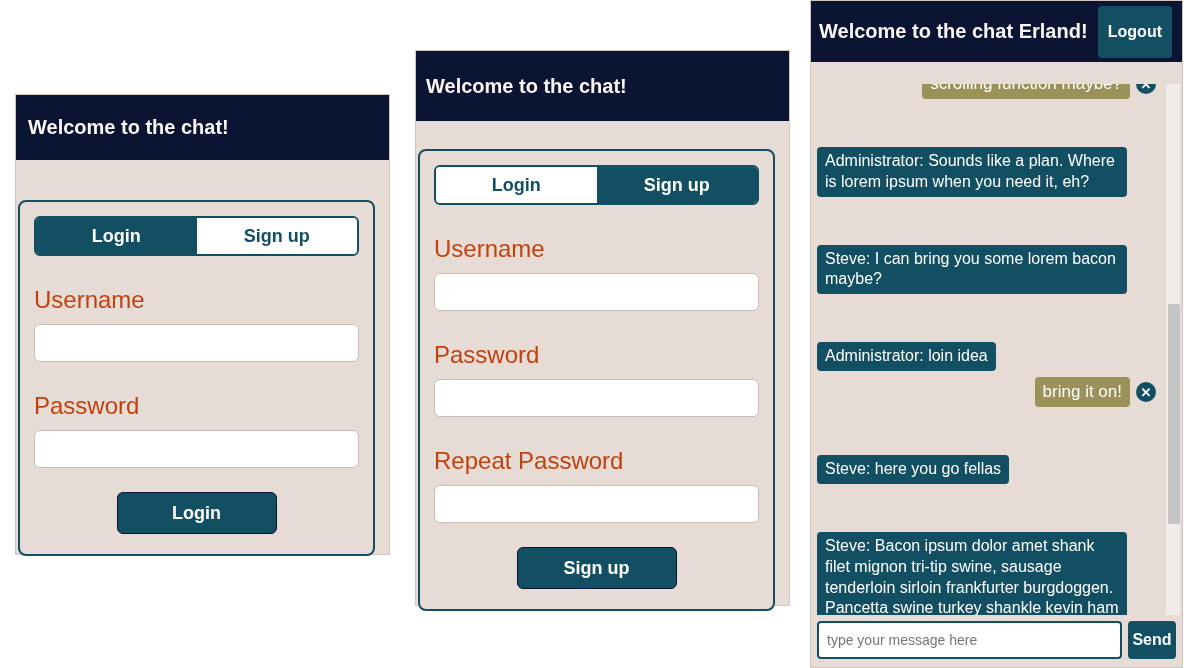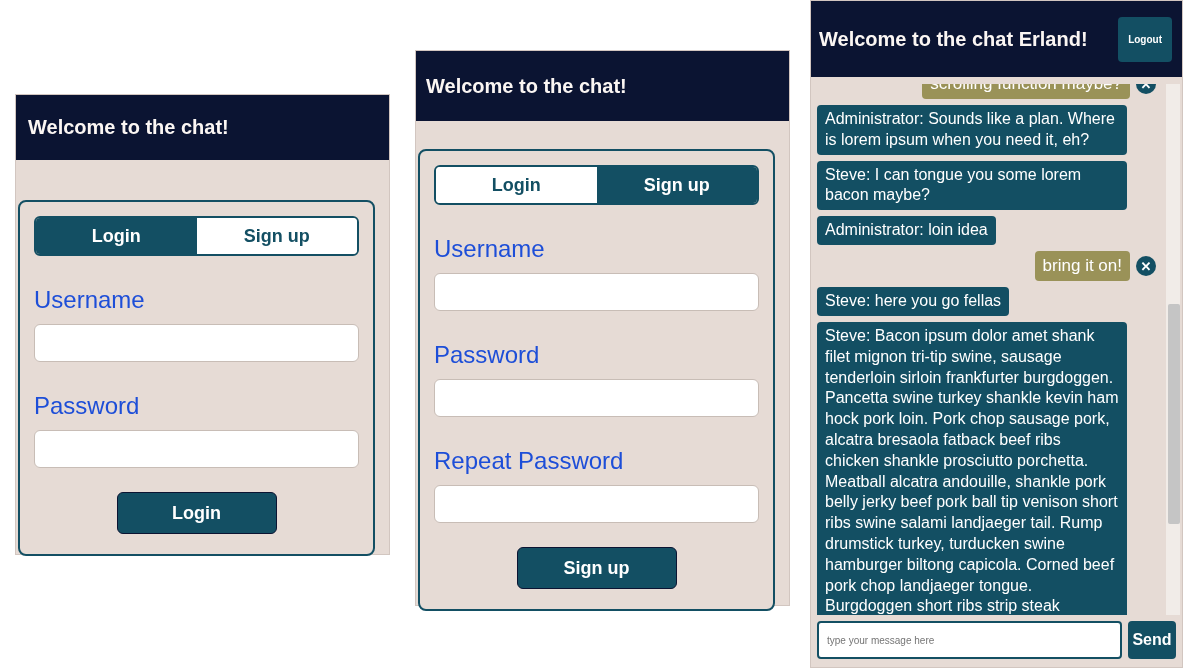--- a/index.html
+++ b/index.html
@@ -28,29 +28,29 @@
     color: #fbf6f3;
     font-size: 20px;
     font-weight: bold;
     display: flex;
     align-items: center;
     justify-content: space-between;
     padding: 0 10px;
   }
   #p1 .hdr { height: 65px; padding-left: 12px; }
   #p2 .hdr { height: 70px; padding-left: 10px; }
-  #p3 .hdr { height: 76px; padding-left: 8px; }
+  #p3 .hdr { height: 61px; padding-left: 8px; }
 
   .logout-btn {
     background: #134f63;
     color: #fff;
     border: none;
     border-radius: 4px;
     padding: 17px 10px;
-    font-size: 10px;
+    font-size: 16px;
     font-weight: bold;
     cursor: pointer;
   }
 
   .card {
     margin: 40px 14px 14px 2px;
     border: 2px solid #134f63;
     border-radius: 8px;
     padding: 14px 14px 20px 14px;
     background: #e6dbd5;
@@ -75,21 +75,21 @@
     background: #fff;
     color: #134f63;
   }
   .tab.active {
     background: #134f63;
     color: #fff;
   }
 
   .field-label {
     font-size: 24px;
-    color: #1d4ed8;
+    color: #c2410c;
     margin-bottom: 10px;
     margin-top: 6px;
   }
   .text-input {
     width: 100%;
     height: 38px;
     border: 1px solid #c8bdb6;
     border-radius: 6px;
     background: #fff;
     padding: 0 10px;
@@ -143,21 +143,21 @@
     position: absolute;
     right: 2px;
     top: 220px;
     width: 12px;
     height: 220px;
     background: #c5c5c5;
     border-radius: 2px;
   }
   .msg-row { display: flex; }
   .msg-row.right { justify-content: flex-end; align-items: center; gap: 6px; }
-  .msg-row.left  { justify-content: flex-start; }
+  .msg-row.left  { justify-content: flex-start; margin-top: 42px; }
   .bubble {
     border-radius: 4px;
     padding: 4px 8px;
     font-size: 16px;
     line-height: 1.3;
     color: #fff;
     max-width: 310px;
   }
   .bubble.other { background: #134f63; }
   .bubble.mine  { background: #9a9258; font-size: 17px; }
@@ -184,21 +184,21 @@
     height: 38px;
     display: flex;
     gap: 6px;
   }
   #msg-input {
     flex: 1;
     border: 2px solid #134f63;
     border-radius: 4px;
     background: #fff;
     padding: 0 8px;
-    font-size: 10px;
+    font-size: 14px;
     color: #be185d;
   }
   #send-btn {
     background: #134f63;
     color: #fff;
     border: none;
     border-radius: 4px;
     width: 48px;
     font-size: 16px;
     font-weight: bold;
@@ -253,21 +253,21 @@
   <div id="chat-body">
     <div id="chat-scroll">
         <div class="msg-row right">
           <div class="bubble mine">scrolling function maybe?</div>
           <div class="close-chip">✕</div>
         </div>
         <div class="msg-row left">
           <div class="bubble other">Administrator: Sounds like a plan. Where is lorem ipsum when you need it, eh?</div>
         </div>
         <div class="msg-row left">
-          <div class="bubble other">Steve: I can tongue you some lorem bacon maybe?</div>
+          <div class="bubble other">Steve: I can bring you some lorem bacon maybe?</div>
         </div>
         <div class="msg-row left">
           <div class="bubble other">Administrator: loin idea</div>
         </div>
         <div class="msg-row right">
           <div class="bubble mine">bring it on!</div>
           <div class="close-chip">✕</div>
         </div>
         <div class="msg-row left">
           <div class="bubble other">Steve: here you go fellas</div>

